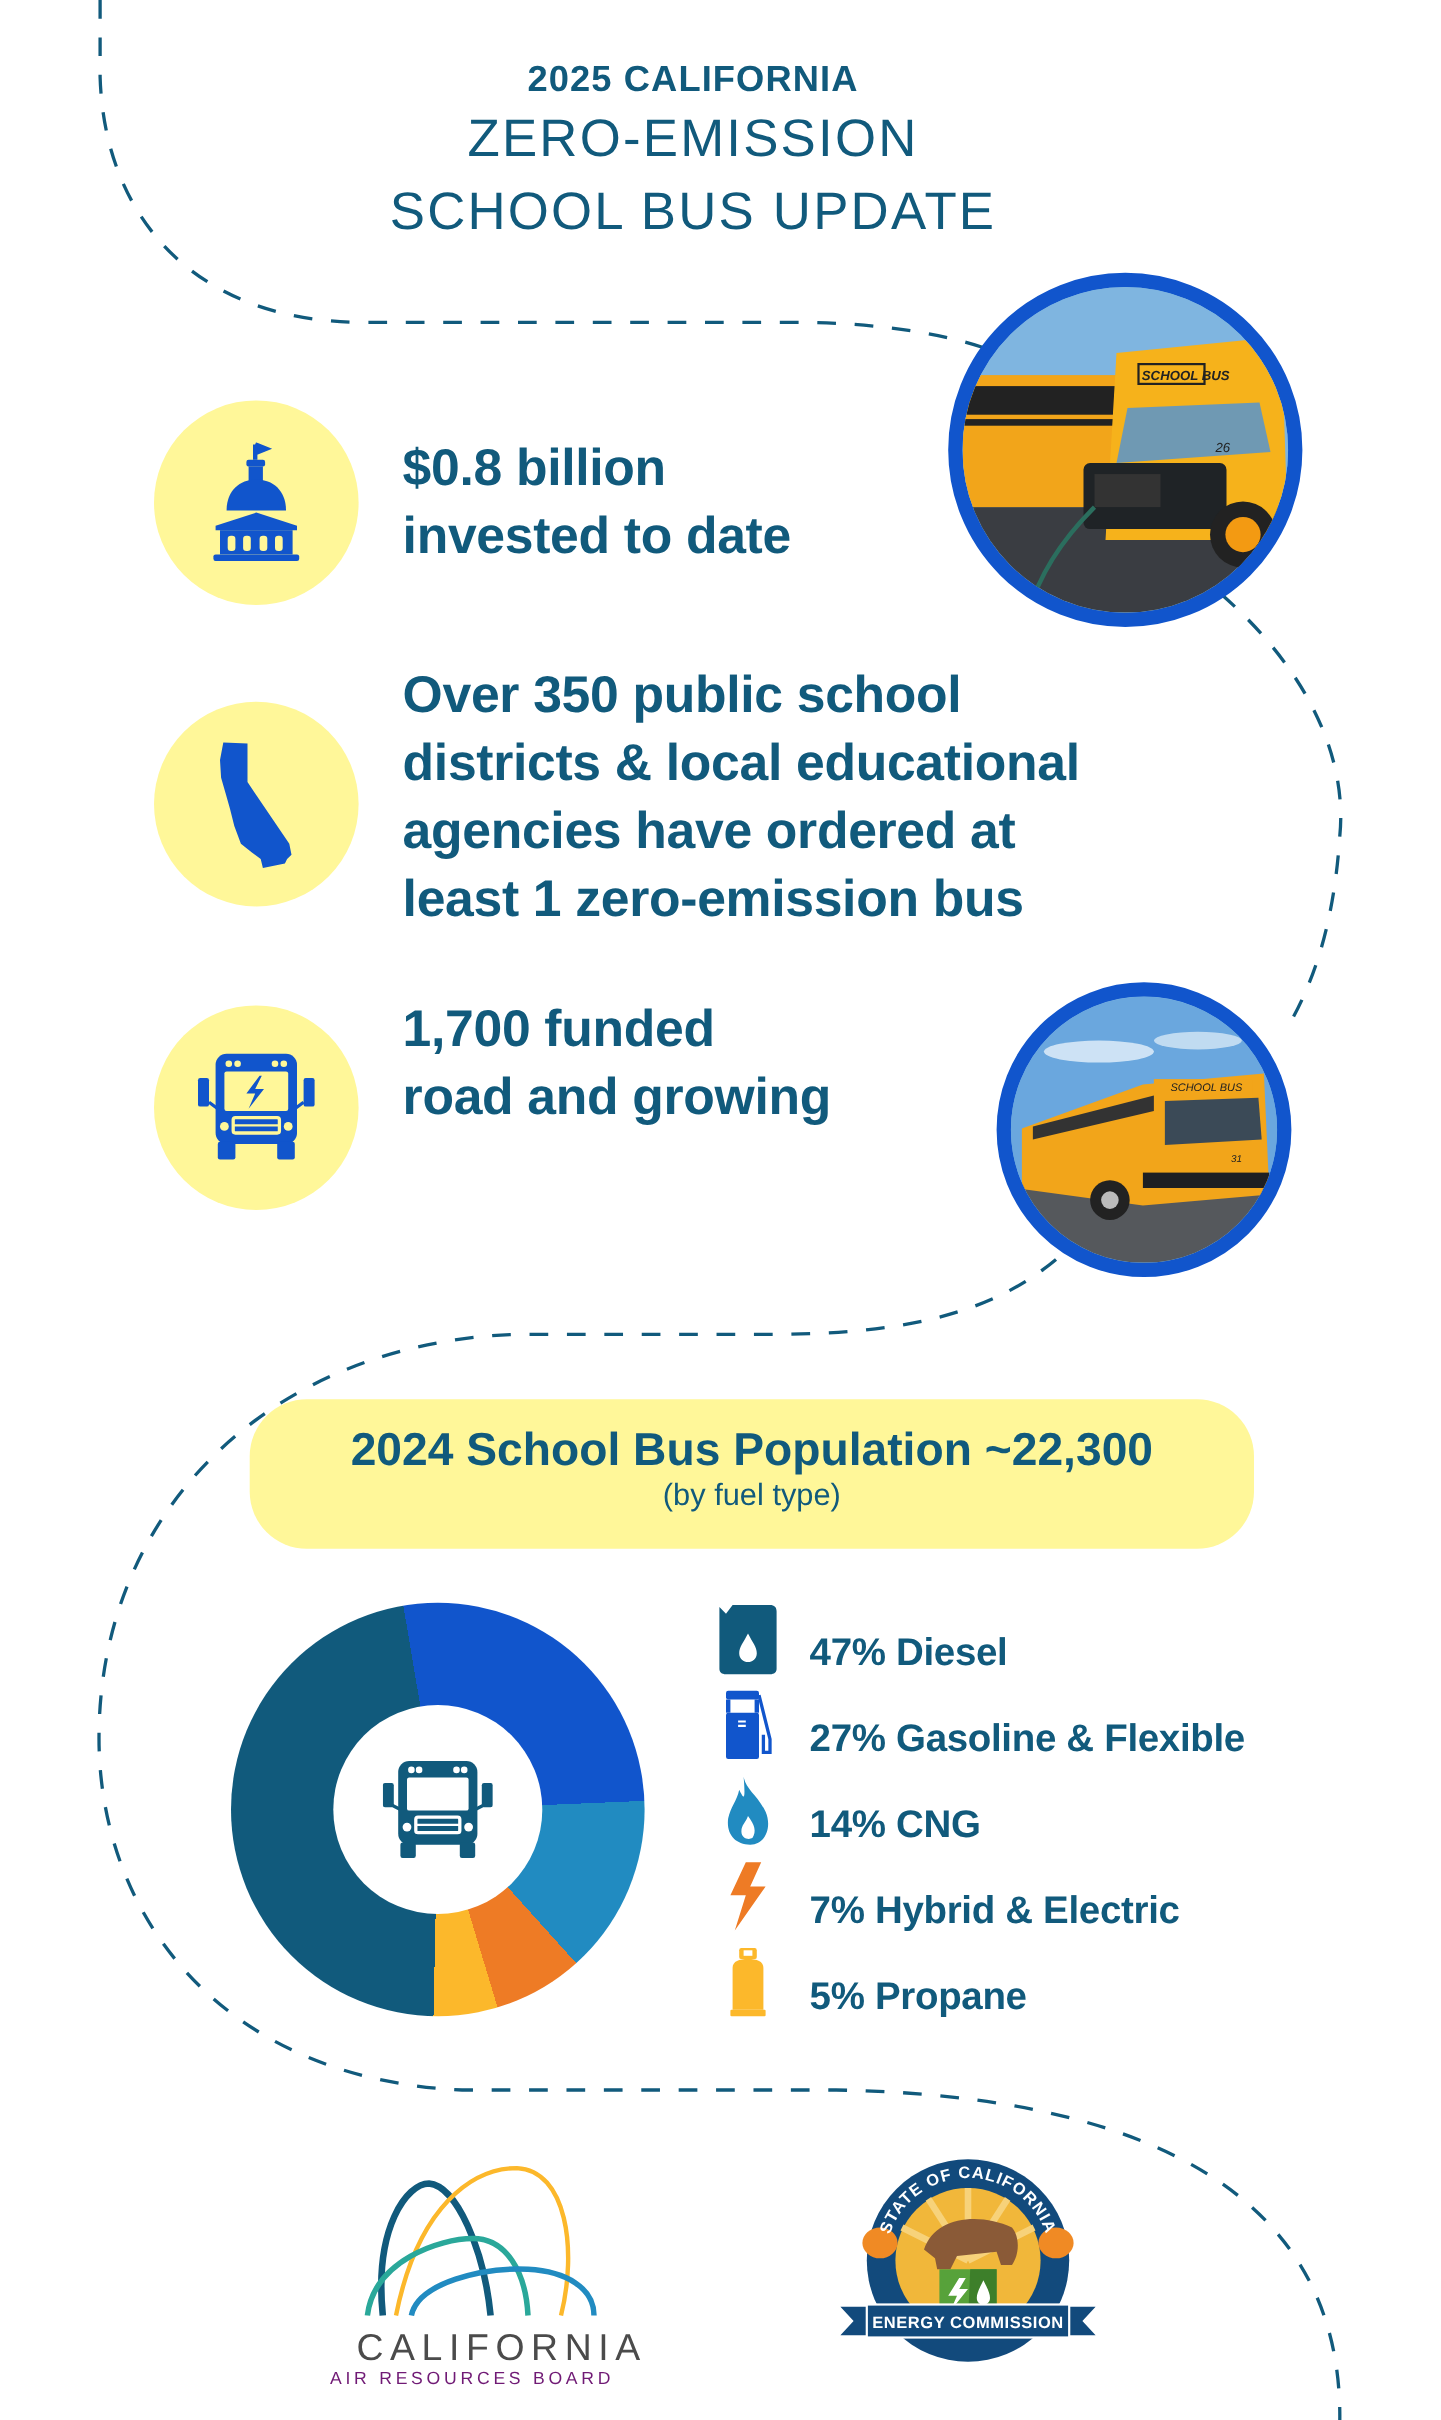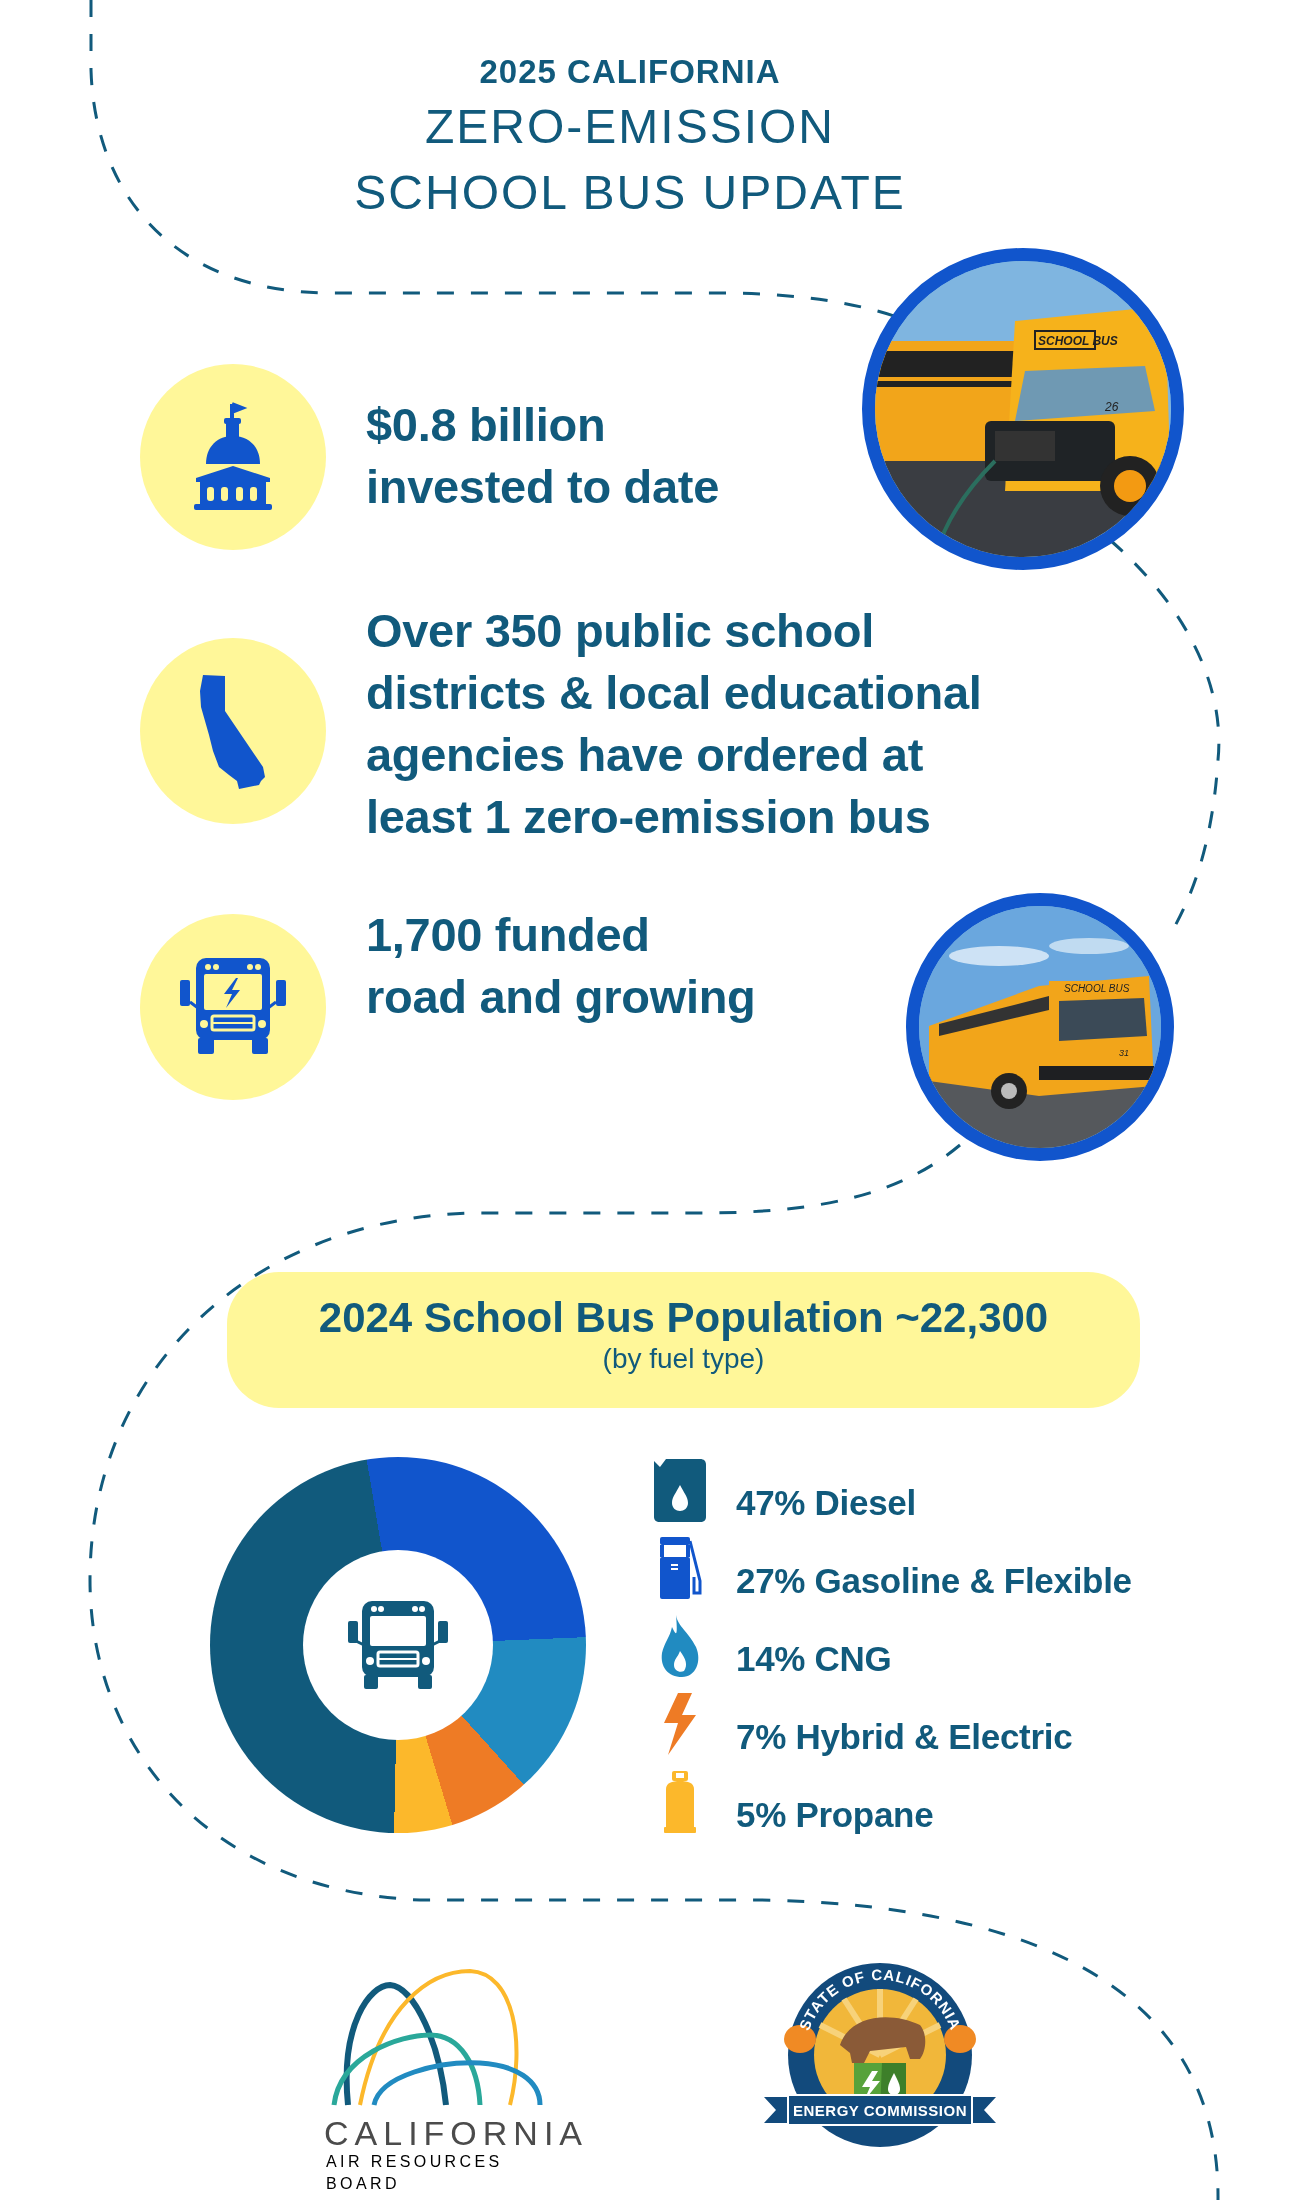--- a/index.html
+++ b/index.html
@@ -217,21 +217,21 @@
 </div>
 
 <div class="abs carb">
   <svg width="280" height="150" viewBox="0 0 280 150">
     <path d="M48 140 C 40 60, 70 20, 90 20 C 115 22, 140 80, 146 140" stroke="#115a7c" stroke-width="6" fill="none"></path>
     <path d="M60 140 C 80 40, 130 6, 170 6 C 215 8, 225 80, 210 140" stroke="#fcb82b" stroke-width="4" fill="none"></path>
     <path d="M34 140 C 40 90, 100 70, 130 70 C 160 70, 178 100, 180 140" stroke="#2aa89a" stroke-width="5" fill="none"></path>
     <path d="M74 140 C 80 110, 140 96, 180 98 C 215 100, 240 115, 240 140" stroke="#218bc1" stroke-width="5" fill="none"></path>
   </svg>
   <div style="font-size:34px; letter-spacing:6px; color:#4b4b4b; line-height:36px; text-align:left; margin-left:24px; margin-top:-4px;">CALIFORNIA</div>
-  <div style="font-size:16px; letter-spacing:3.4px; color:#000000; line-height:22px; text-align:left; margin-left:26px;">AIR RESOURCES BOARD</div>
+  <div style="font-size:16px; letter-spacing:3.4px; color:#701a75; line-height:22px; text-align:left; ">AIR RESOURCES BOARD</div>
 </div>
 
 <div class="abs cec">
   <svg width="240" height="200" viewBox="0 0 240 200">
     <defs>
       <path id="arcTop" d="M45 100 A 75 75 0 0 1 195 100"></path>
     </defs>
     <circle cx="120" cy="100" r="92" fill="#124a7c"></circle>
     <circle cx="120" cy="100" r="66" fill="#f1b73a"></circle>
     <g stroke="#f7d27a" stroke-width="6">

